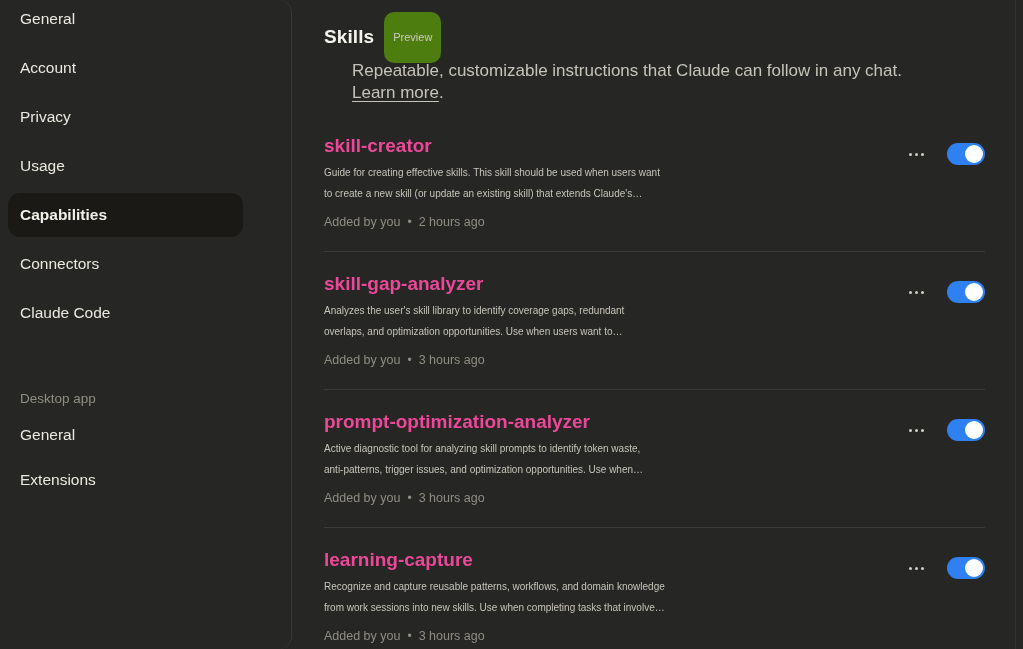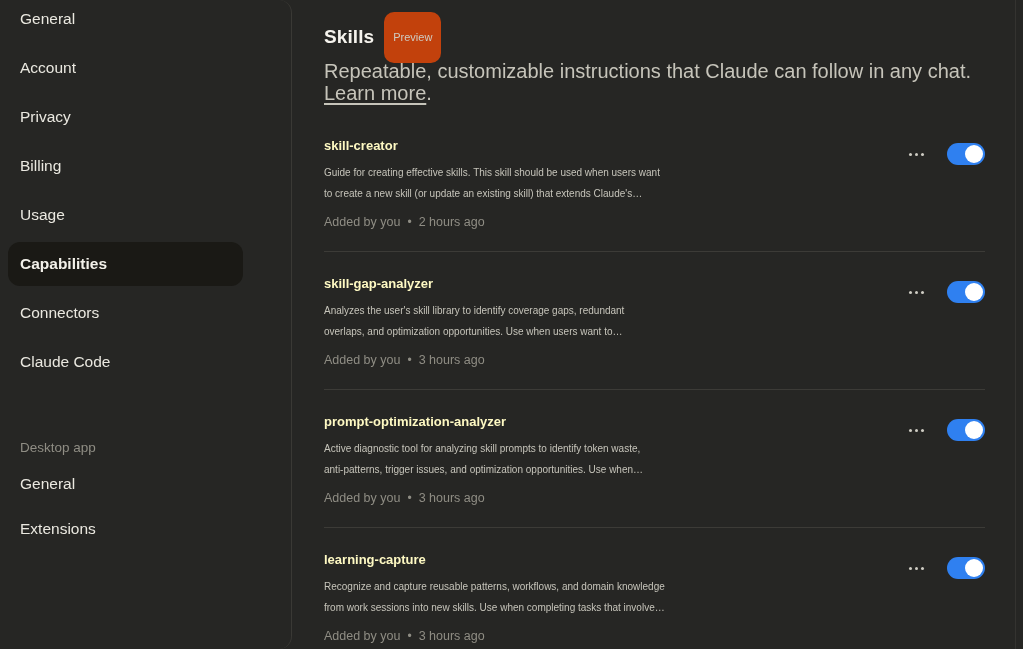--- a/index.html
+++ b/index.html
@@ -61,66 +61,67 @@
     height: 34px;
   }
   h1 {
     font-size: 19px;
     font-weight: 700;
     color: #f5f3ed;
     letter-spacing: 0.1px;
   }
   .badge {
     margin-left: 10px;
-    background: #c2410c;
+    background: #4d7c0f;
     color: #cfccc3;
     font-size: 11px;
     padding: 20px 9px;
     border-radius: 10px;
     line-height: 1;
   }
   .upload {
     margin-left: auto;
     background: transparent;
     border: 1px solid #4e4d48;
     border-radius: 8px;
     color: #f3f1ea;
     font-family: "Liberation Sans", sans-serif;
     font-size: 13.5px;
     height: 30px;
     padding: 0 14px;
     cursor: pointer;
   }
   .page-desc {
     margin-top: 6px;
-    font-size: 20px;
+    font-size: 17px;
     line-height: 22px;
     color: #c6c4ba;
     white-space: pre-line;
+    margin-left: 28px;
   }
   .page-desc a {
     color: #c6c4ba;
     text-decoration: underline;
     text-underline-offset: 3px;
     cursor: pointer;
   }
 
   
   .rows { margin-top: 10px; }
   .skill-row {
     display: flex;
     align-items: flex-start;
     padding: 21px 0 22px;
     border-bottom: 1px solid #3c3b37;
   }
   .row-left { flex: 1 1 auto; min-width: 0; }
   .skill-name {
-    font-size: 13px;
+    font-size: 19px;
     font-weight: 700;
-    color: #fef9c3;
+    color: #ec4899;
     line-height: 22px;
   }
   .skill-desc {
     margin-top: 5px;
     font-size: 10px;
     line-height: 21px;
     color: #c6c4ba;
     white-space: pre-line;
   }
   .meta {
@@ -188,23 +189,20 @@
   <aside class="sidebar">
     <nav class="nav">
       <div class="nav-item">
           <span>General</span>
         </div>
       <div class="nav-item">
           <span>Account</span>
         </div>
       <div class="nav-item">
           <span>Privacy</span>
-        </div>
-      <div class="nav-item">
-          <span>Billing</span>
         </div>
       <div class="nav-item">
           <span>Usage</span>
         </div>
       <div class="nav-item selected">
           <span>Capabilities</span>
         </div>
       <div class="nav-item">
           <span>Connectors</span>
         </div>

